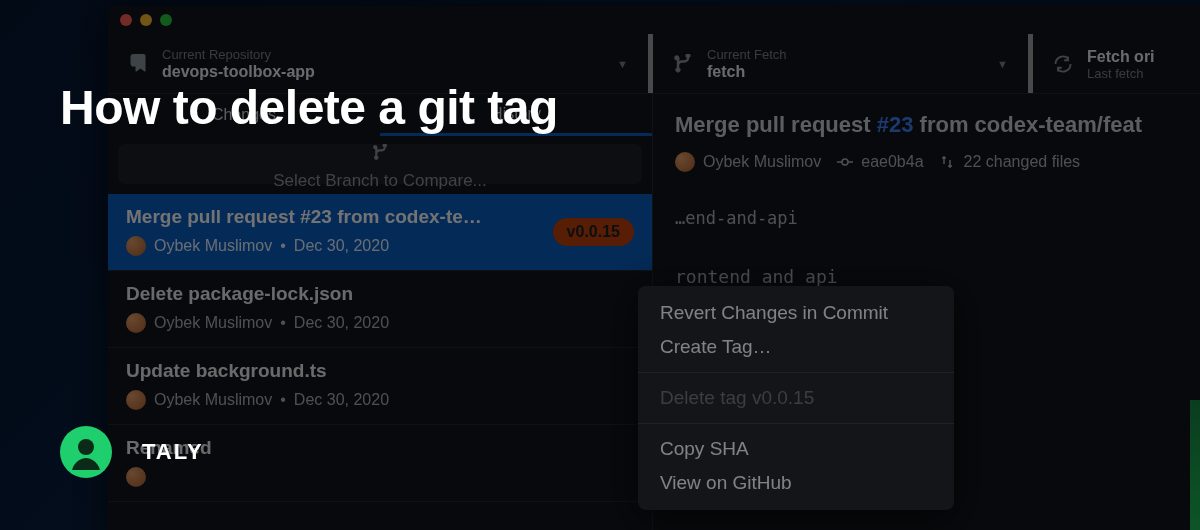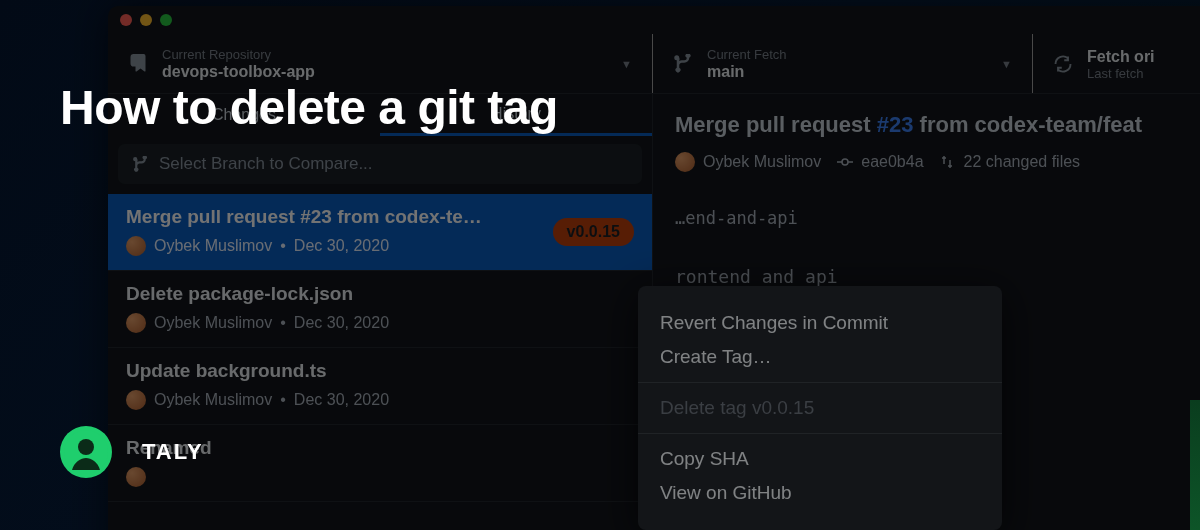--- a/index.html
+++ b/index.html
@@ -3,54 +3,54 @@
 <meta charset="utf-8">
 <style>
   * { margin: 0; padding: 0; box-sizing: border-box; }
   html, body { width: 1200px; height: 530px; overflow: hidden; font-family: -apple-system, BlinkMacSystemFont, "Segoe UI", Helvetica, Arial, sans-serif; background: #000; }
   .canvas { position: relative; width: 1200px; height: 530px; background: linear-gradient(135deg, #020a16 0%, #030e1d 50%, #021019 100%); }
   .app-window { position: absolute; left: 108px; top: 6px; right: -50px; bottom: -40px; background: #12151a; border-radius: 10px 0 0 0; box-shadow: 0 0 40px rgba(0,0,0,0.6); filter: brightness(0.45); overflow: hidden; }
   .title-bar { height: 28px; display: flex; align-items: center; padding: 0 12px; gap: 8px; }
   .traffic { width: 12px; height: 12px; border-radius: 50%; }
   .tl-red { background: #ff5f57; } .tl-yel { background: #febc2e; } .tl-grn { background: #28c840; }
   .toolbar { display: flex; align-items: stretch; height: 60px; border-bottom: 1px solid #22262c; }
-  .toolbar-section { display: flex; align-items: center; padding: 0 20px; gap: 14px; border-right: 1px solid #a3a3a3; color: #8a94a0; }
+  .toolbar-section { display: flex; align-items: center; padding: 0 20px; gap: 14px; border-right: 5px solid #a3a3a3; color: #8a94a0; }
   .toolbar-section.repo { width: 545px; }
   .toolbar-section.branch { width: 380px; }
   .toolbar-section.fetch { flex: 1; border-right: none; }
   .toolbar-icon { width: 20px; height: 20px; color: #8a94a0; flex-shrink: 0; }
   .toolbar-text { flex: 1; }
   .toolbar-label { font-size: 13px; color: #7a828c; }
   .toolbar-value { font-size: 16px; font-weight: 600; color: #e8ecef; margin-top: 1px; }
   .toolbar-caret { color: #7a828c; font-size: 11px; }
   .body { display: flex; height: calc(100% - 88px); }
   .sidebar { width: 545px; border-right: 1px solid #22262c; display: flex; flex-direction: column; }
   .tabs { display: flex; height: 42px; text-align: right; }
   .tab { flex: 1; display: flex; align-items: center; justify-content: center; font-size: 16px; color: #c9d1d9; cursor: pointer; }
   .tab.active { border-bottom: 3px solid #0a5dc2; }
-  .compare-bar { margin: 8px 10px 10px; height: 40px; background: #1b2026; border-radius: 7px; display: flex; align-items: center; padding: 0 14px; gap: 10px; color: #8a94a0; font-size: 17px; }
+  .compare-bar { margin: 8px 10px 10px; height: 40px; background: #1b2026; border-radius: 7px; display: flex; align-items: center; padding: 0 14px; gap: 10px; color: #8a94a0; font-size: 17px; flex-direction: column; }
   .commit-list { flex: 1; }
   .commit { padding: 12px 18px 14px; border-bottom: 1px solid #22262c; position: relative; }
   .commit.selected { background: #0a5dc2; }
   .commit-title { font-size: 19px; font-weight: 600; color: #e8ecef; overflow: hidden; text-overflow: ellipsis; white-space: nowrap; max-width: 400px; }
   .commit.selected .commit-title { color: #fff; }
   .commit-meta { display: flex; align-items: center; gap: 8px; margin-top: 8px; font-size: 16px; color: #aab2bd; }
   .commit.selected .commit-meta { color: #e8f1ff; }
   .avatar-small { width: 20px; height: 20px; border-radius: 50%; background: radial-gradient(circle at 30% 30%, #e8a06a, #b06030); flex-shrink: 0; }
   .tag-badge { position: absolute; right: 18px; top: 24px; background: #c2410c; color: #1b1f24; font-size: 16px; font-weight: 600; padding: 5px 14px; border-radius: 16px; }
   .detail { flex: 1; padding: 18px 22px; color: #e8ecef; overflow: hidden; }
   .detail-title { font-size: 22px; font-weight: 600; color: #c9d1d9; white-space: nowrap; }
   .detail-title .num { color: #3b82f6; }
   .detail-meta { display: flex; align-items: center; gap: 16px; margin-top: 14px; font-size: 16px; color: #aab2bd; }
   .meta-grp { display: flex; align-items: center; gap: 8px; }
   .meta-icon { width: 16px; height: 16px; }
   .detail-branchline { margin-top: 36px; font-size: 17px; color: #aab2bd; font-family: ui-monospace, Menlo, monospace; }
   .detail-desc { margin-top: 38px; font-size: 18px; color: #aab2bd; font-family: ui-monospace, Menlo, monospace; white-space: nowrap; }
   
-  .ctx-menu { position: absolute; left: 638px; top: 286px; width: 364px; background: #22262c; border-radius: 8px; box-shadow: 0 8px 40px rgba(0,0,0,0.7); padding: 20px 0; filter: brightness(0.55); }
+  .ctx-menu { position: absolute; left: 638px; top: 286px; width: 316px; background: #22262c; border-radius: 8px; box-shadow: 0 8px 40px rgba(0,0,0,0.7); padding: 10px 0; filter: brightness(0.55); }
   .ctx-item { padding: 6px 22px; font-size: 19px; color: #e8ecef; cursor: pointer; }
   .ctx-item.disabled { color: #6a7079; }
   .ctx-sep { height: 1px; background: #3a3f46; margin: 8px 0; }
   
   .overlay-title { position: absolute; left: 60px; top: 80px; font-size: 48px; font-weight: 800; color: #fff; letter-spacing: -0.5px; }
   .overlay-author { position: absolute; left: 60px; top: 426px; display: flex; align-items: center; gap: 30px; }
   .author-avatar { width: 52px; height: 52px; border-radius: 50%; background: #1fce6d; display: flex; align-items: center; justify-content: center; overflow: hidden; }
   .author-avatar svg { width: 44px; height: 44px; }
   .author-name { font-size: 22px; font-weight: 700; color: #fff; letter-spacing: 2px; }
   .green-edge { position: absolute; right: 0; top: 400px; width: 10px; height: 130px; background: linear-gradient(180deg, #0a3d1e, #0d5528); }
@@ -77,21 +77,21 @@
           <div class="toolbar-value">devops-toolbox-app</div>
         </div>
         <span class="toolbar-caret">▼</span>
       </div>
       <div class="toolbar-section branch">
         <svg class="toolbar-icon" viewBox="0 0 16 16" fill="currentColor">
             <path d="M5 3a2 2 0 1 0-2 2v6a2 2 0 1 0 2 0V9c0-1 1-2 2-2h2a4 4 0 0 0 4-4 2 2 0 1 0-2 0 2 2 0 0 1-2 2H7a4 4 0 0 0-2 .5V5a2 2 0 0 0 0-2z"></path>
           </svg>
         <div class="toolbar-text">
           <div class="toolbar-label">Current Fetch</div>
-          <div class="toolbar-value">main</div>
+          <div class="toolbar-value">fetch</div>
         </div>
         <span class="toolbar-caret">▼</span>
       </div>
       <div class="toolbar-section fetch">
         <svg class="toolbar-icon" viewBox="0 0 16 16" fill="none" stroke="currentColor" stroke-width="1.5">
             <path d="M2 8a6 6 0 0 1 10-4.5M14 8a6 6 0 0 1-10 4.5M12 2v3h-3M4 14v-3h3"></path>
           </svg>
         <div class="toolbar-text">
           <div class="toolbar-value">Fetch ori</div>
           <div class="toolbar-label">Last fetch</div>

